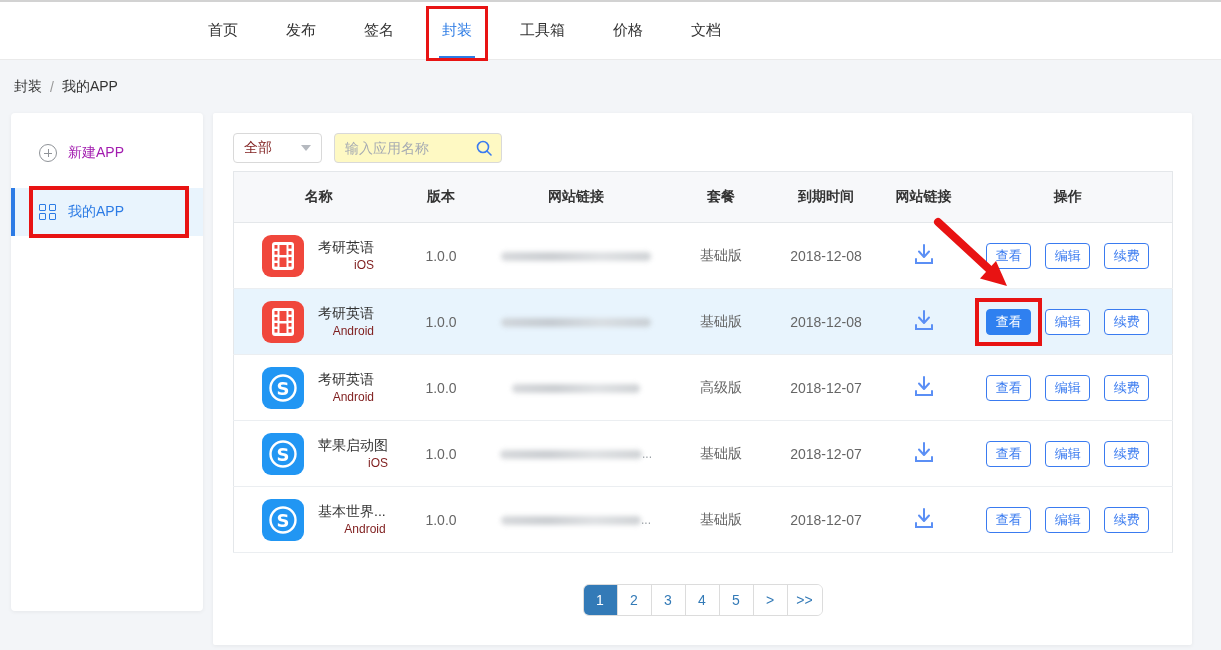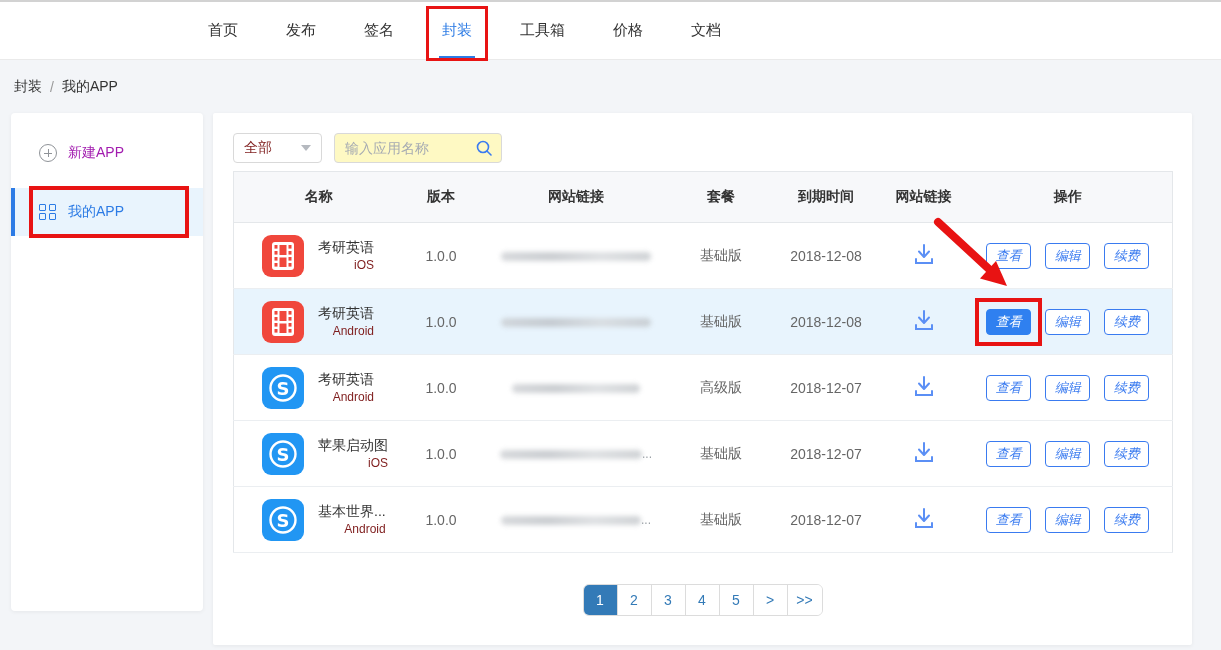--- a/index.html
+++ b/index.html
@@ -74,21 +74,21 @@
   .appicon { width:42px; height:42px; flex:none; }
   .nameinfo { margin-left:14px; }
   .appname { font-size:14px; color:#333; line-height:19px; }
   .platform { font-size:12px; color:#7f1d1d; line-height:16px; }
   .blur-bar { display:inline-block; height:9px; border-radius:5px; vertical-align:middle;
     background:linear-gradient(90deg,#c9ccd0,#b9bdc2,#d4d7da,#bfc3c7); filter:blur(2.5px); opacity:.75; }
   .link-suffix { color:#9aa0a6; font-size:12px; vertical-align:middle; }
   .dl-btn { display:inline-flex; cursor:pointer; }
   .act-btn { display:inline-block; min-width:45px; height:26px; line-height:24px;
     border:1px solid #3a7bf0; border-radius:4px; color:#3a7bf0; font-size:13px;
-    background:#fff; margin:0 5px; cursor:pointer; padding:0 8px;font-style:italic; }
+    background:#fff; margin:0 5px; cursor:pointer; padding:0 8px; }
   .act-btn.filled { background:#2f80f0; color:#fff; border-color:#2f80f0; }
   .btn-redbox-wrap { position:relative; display:inline-block; }
   .btn-redbox { position:absolute; left:-6px; right:-6px; top:-11px; bottom:-11px;
     border:4px solid #e81313; pointer-events:none; z-index:3; }
 
   
   .pager { margin-top:31px; display:flex; justify-content:center; }
   .pager-group { display:inline-flex; border:1px solid #dcdcdc; border-radius:6px;
     overflow:hidden; background:#fff; }
   .page-cell { width:34px; height:30px; display:flex; align-items:center; justify-content:center;

